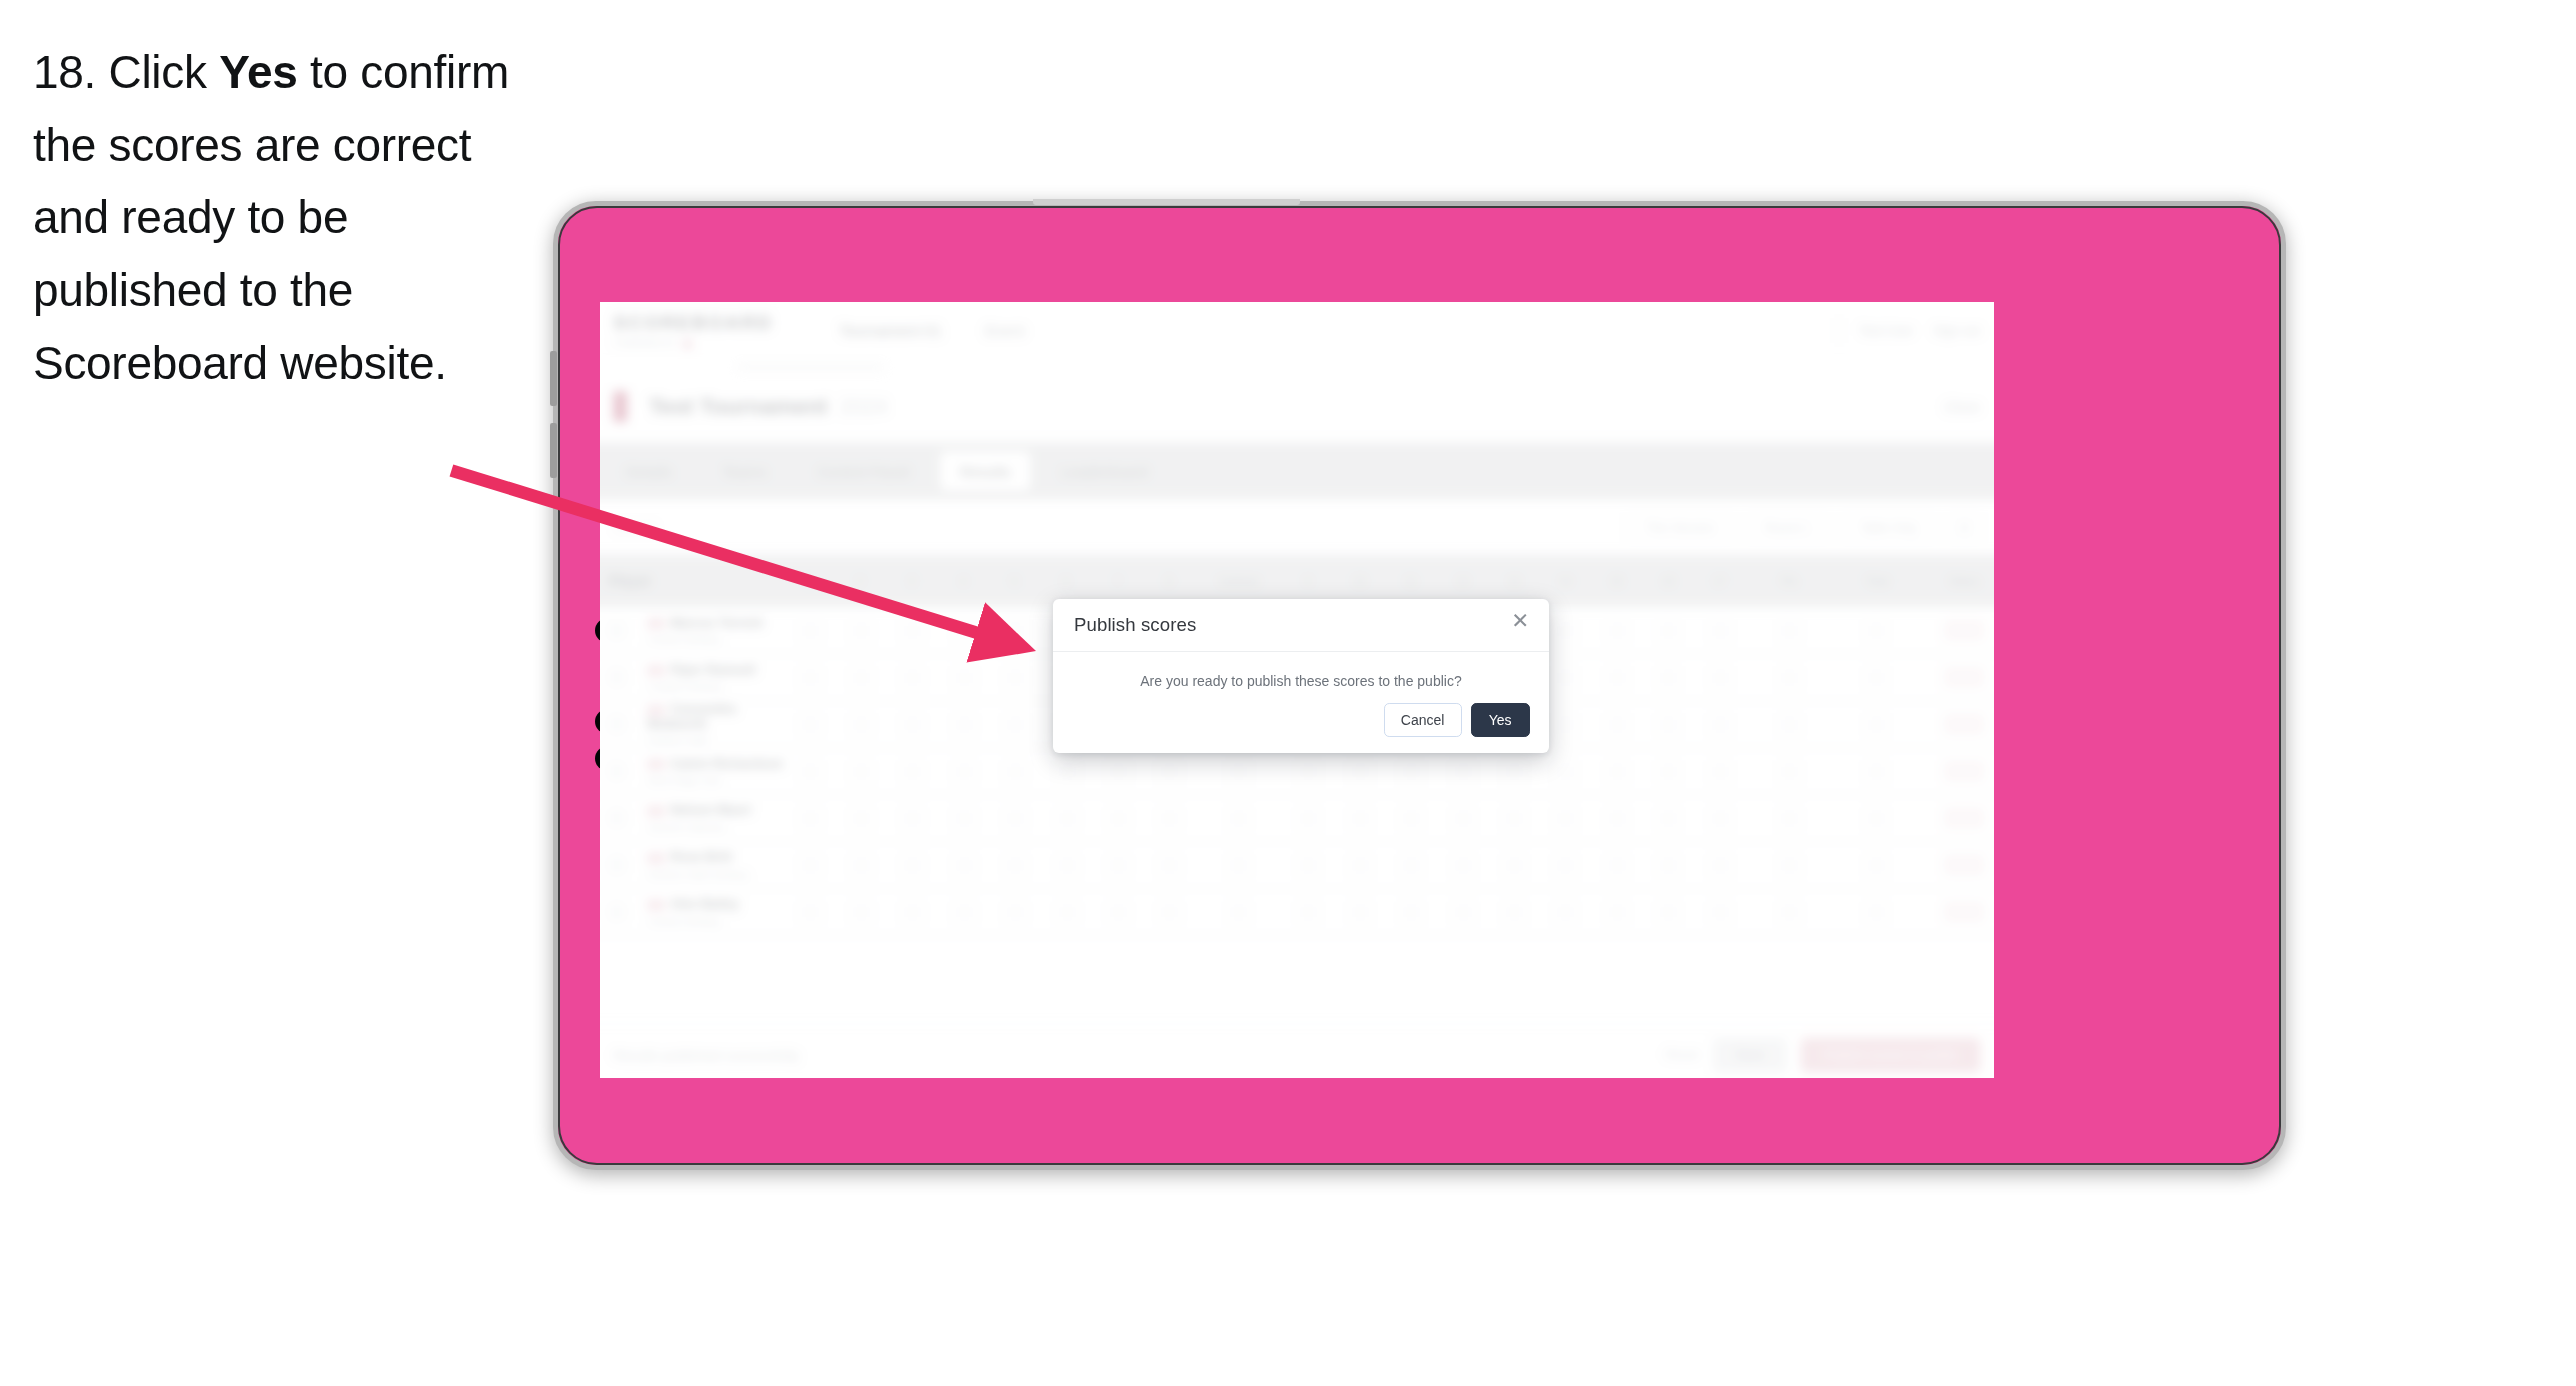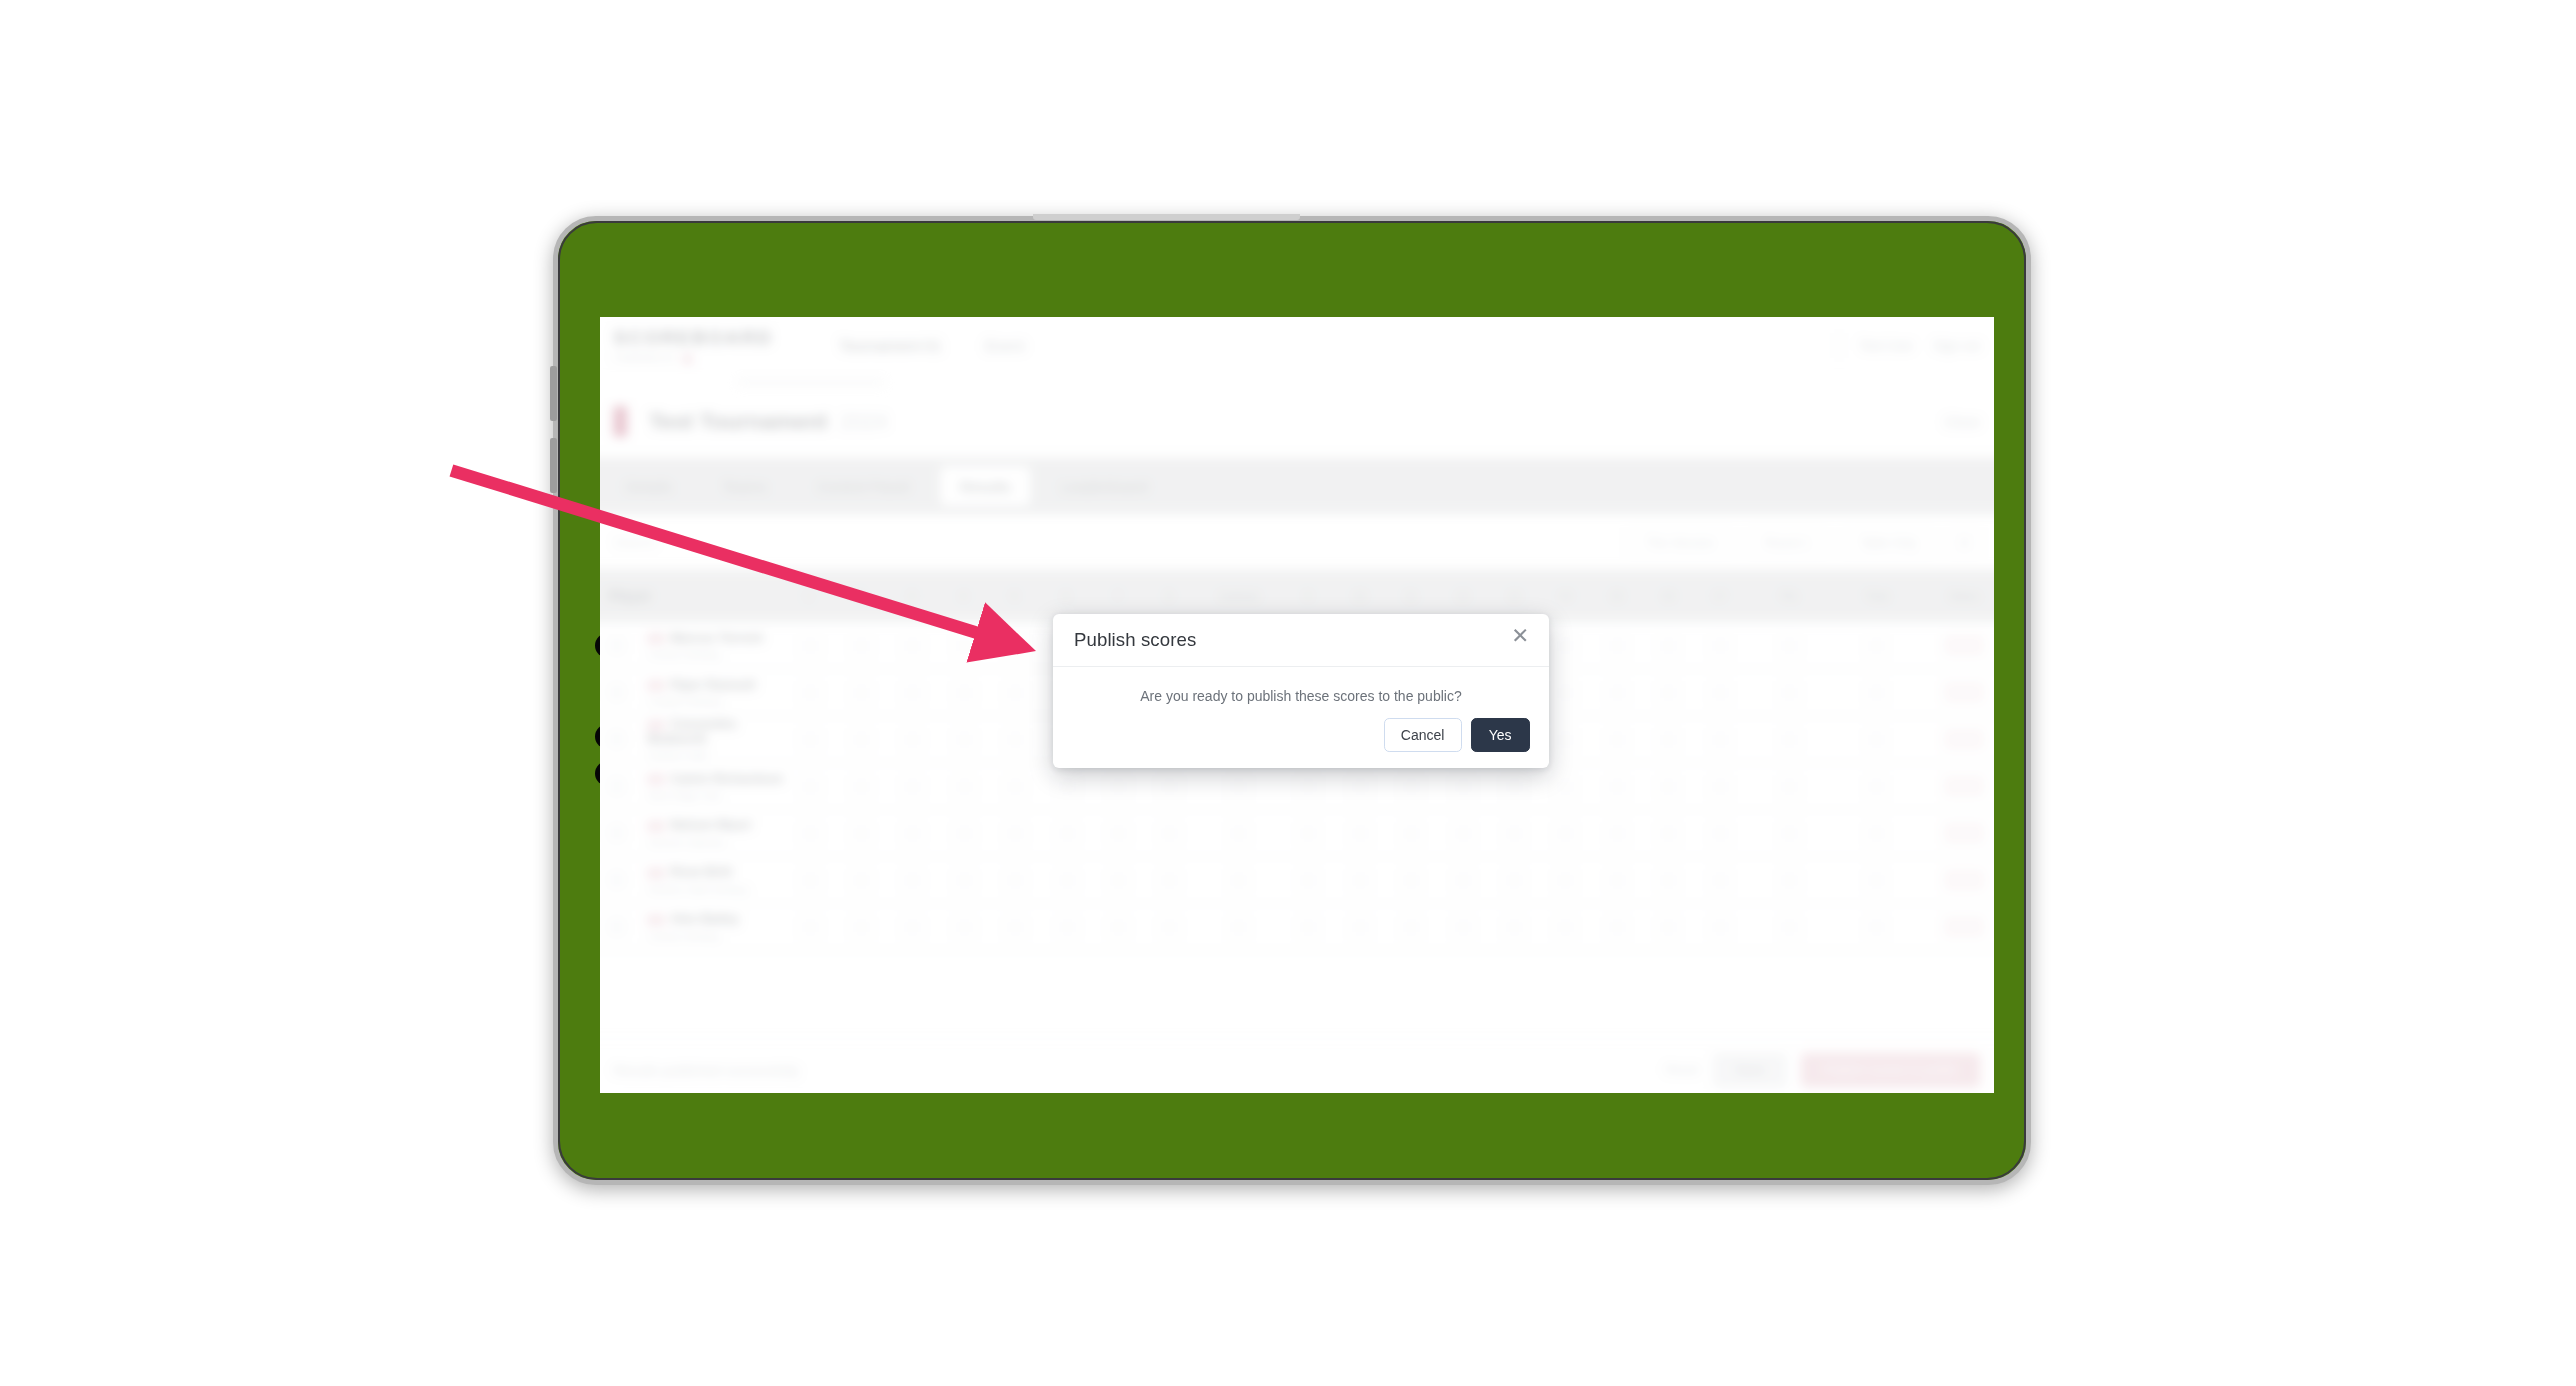--- a/index.html
+++ b/index.html
@@ -31,24 +31,24 @@
     color: #111315;
     font-weight: 400;
     letter-spacing: -0.3px;
   }
   .instruction b { font-weight: 700; }
 
   
   .tablet {
     position: absolute;
     left: 553px;
-    top: 216px;
-    width: 1478px;
+    top: 201px;
+    width: 1733px;
     height: 969px;
-    background: #4d7c0f;
+    background: #ec4899;
     border-radius: 43px;
     border: 5.2px solid #b6b6b6;
     box-shadow: 0 4.5px 19.3px rgba(0,0,0,0.30);
   }
   .tablet-inner-edge {
     position: absolute;
     inset: 0;
     border-radius: 39px;
     border: 2.2px solid #3a3a3c;
     pointer-events: none;
@@ -303,20 +303,26 @@
     width: 2576px;
     height: 1386px;
     pointer-events: none;
   }
 </style>
 </head>
 <body>
 
 <div class="page">
 
+  <div class="instruction">
+    <span>18.</span>
+    <span>Click</span>
+    <b>Yes</b>
+    <span>to confirm the scores are correct and ready to be published to the Scoreboard website.</span>
+  </div>
 
   <div class="tablet">
     <div class="tablet-inner-edge"></div>
     <div class="top-notch"></div>
     <div class="side-btn b1"></div>
     <div class="side-btn b2"></div>
 
     <div class="sensor cam"></div>
     <div class="sensor dot"></div>
     <div class="sensor lens"></div>

